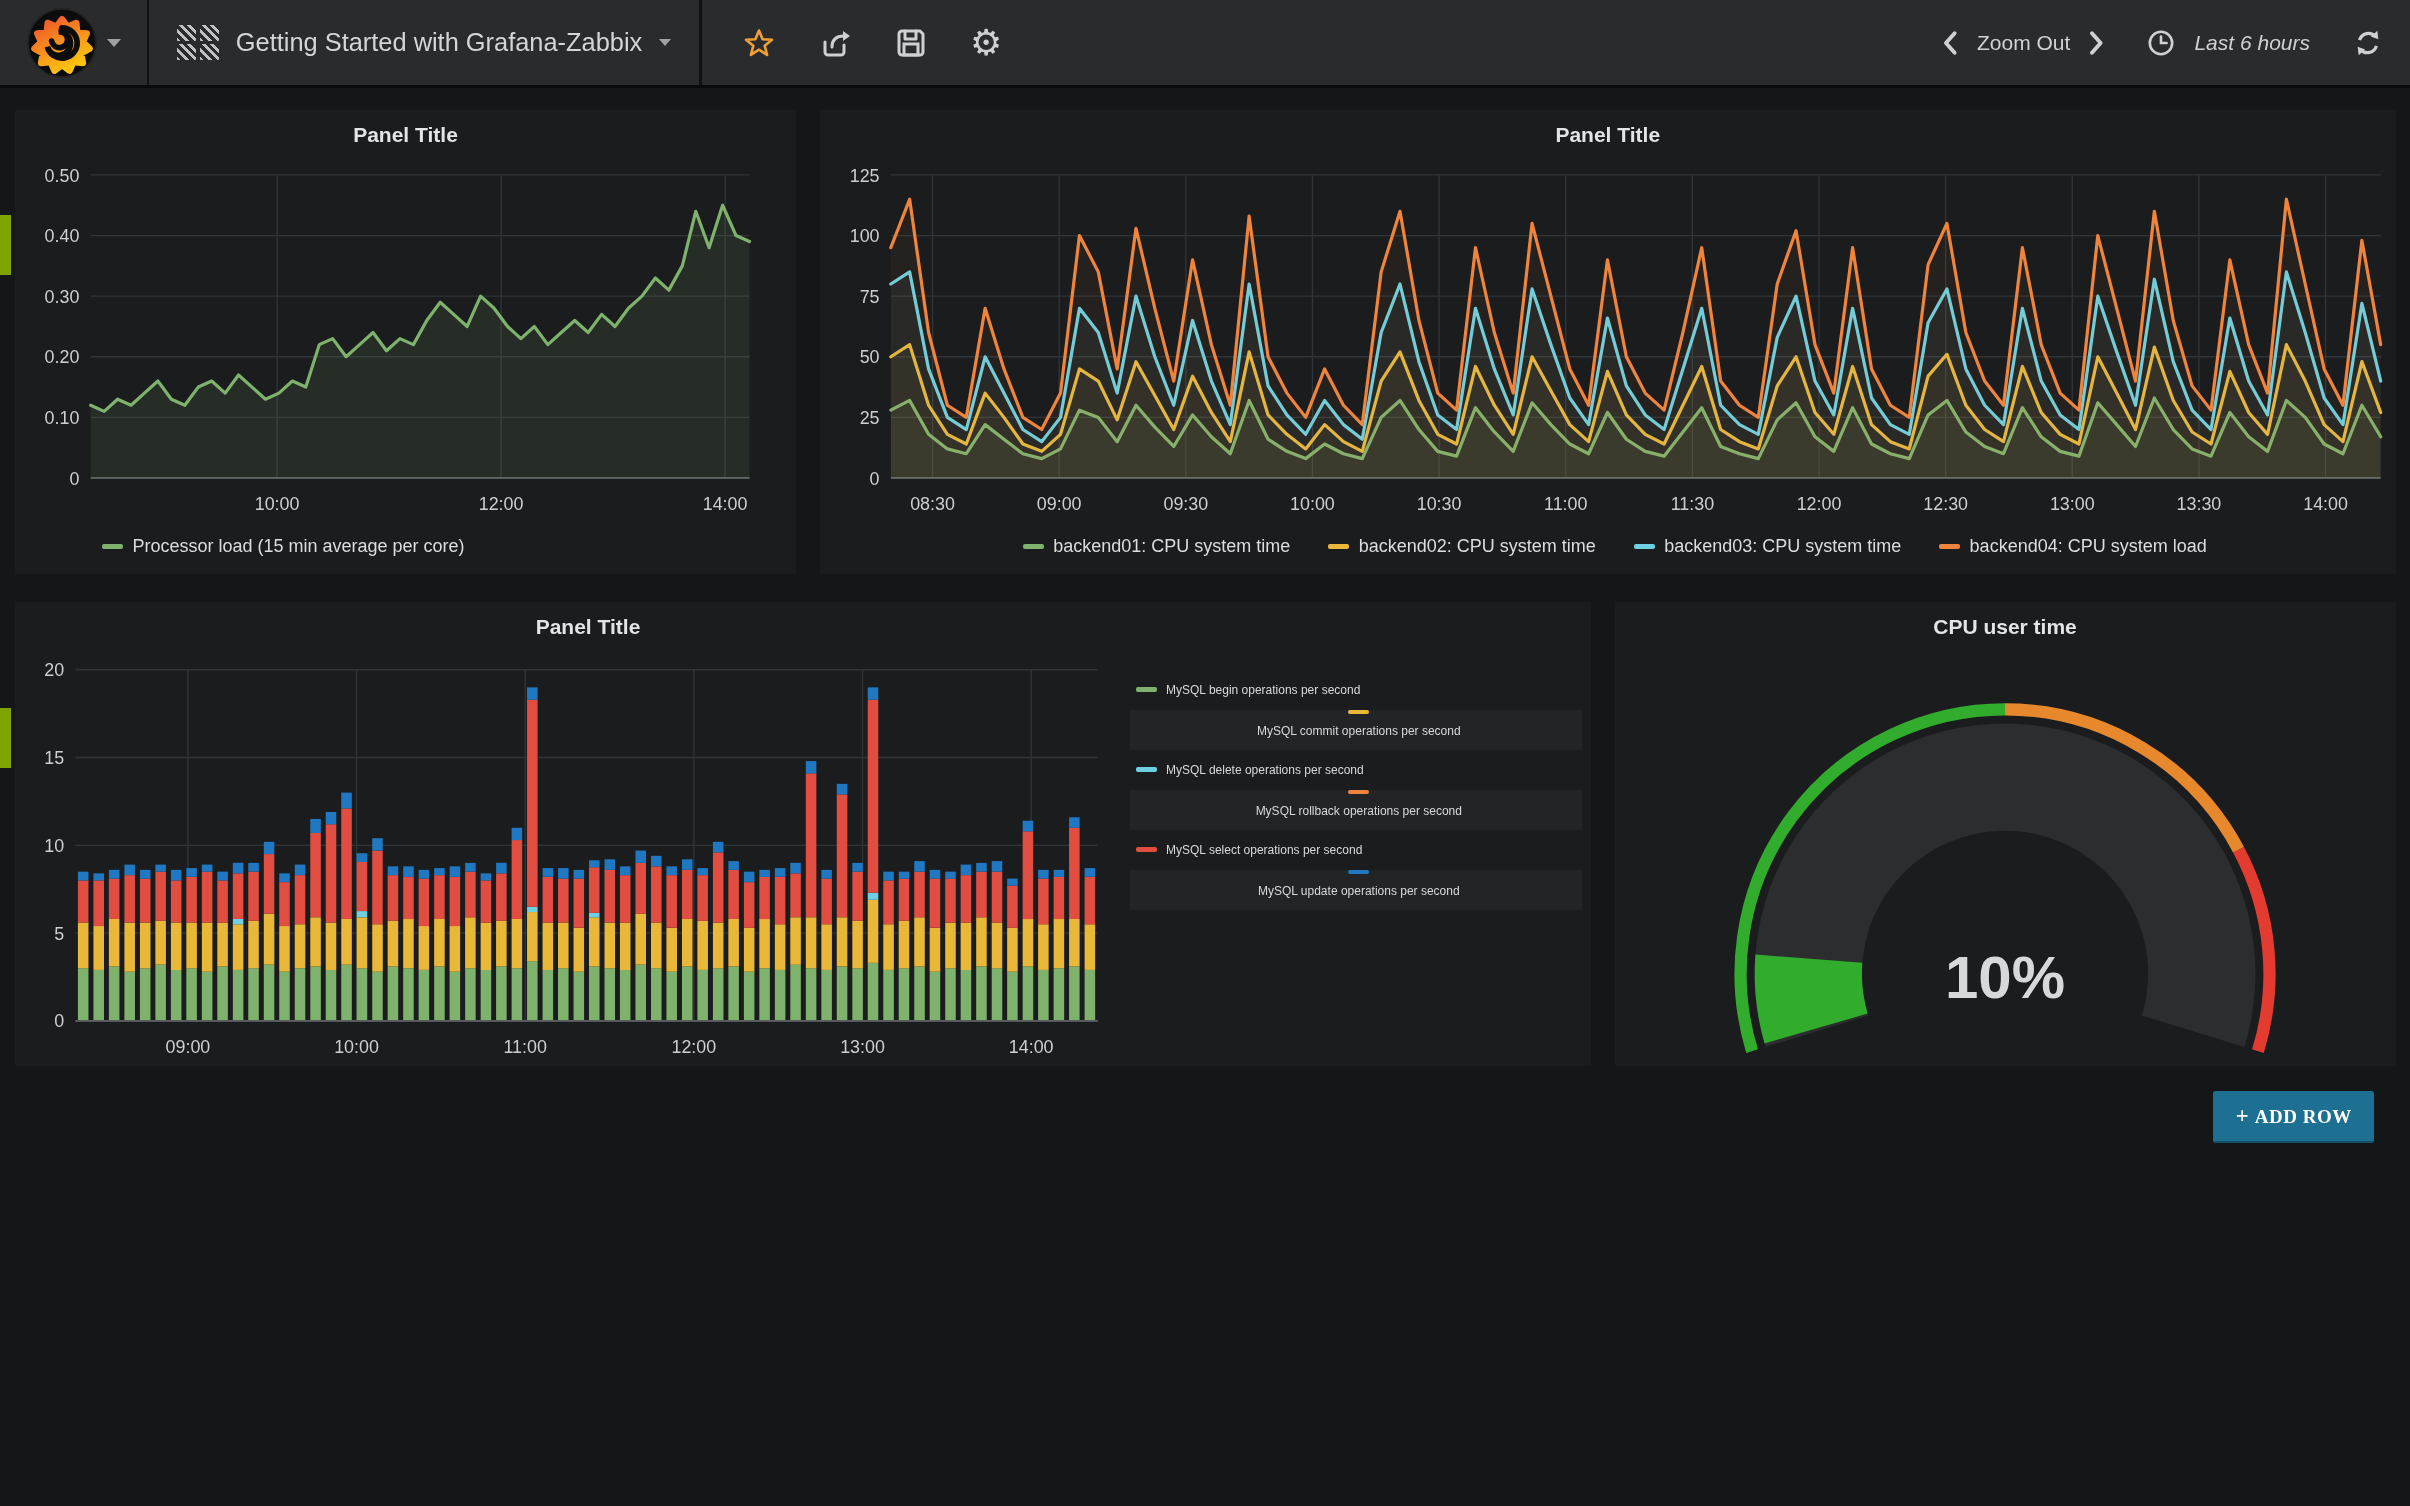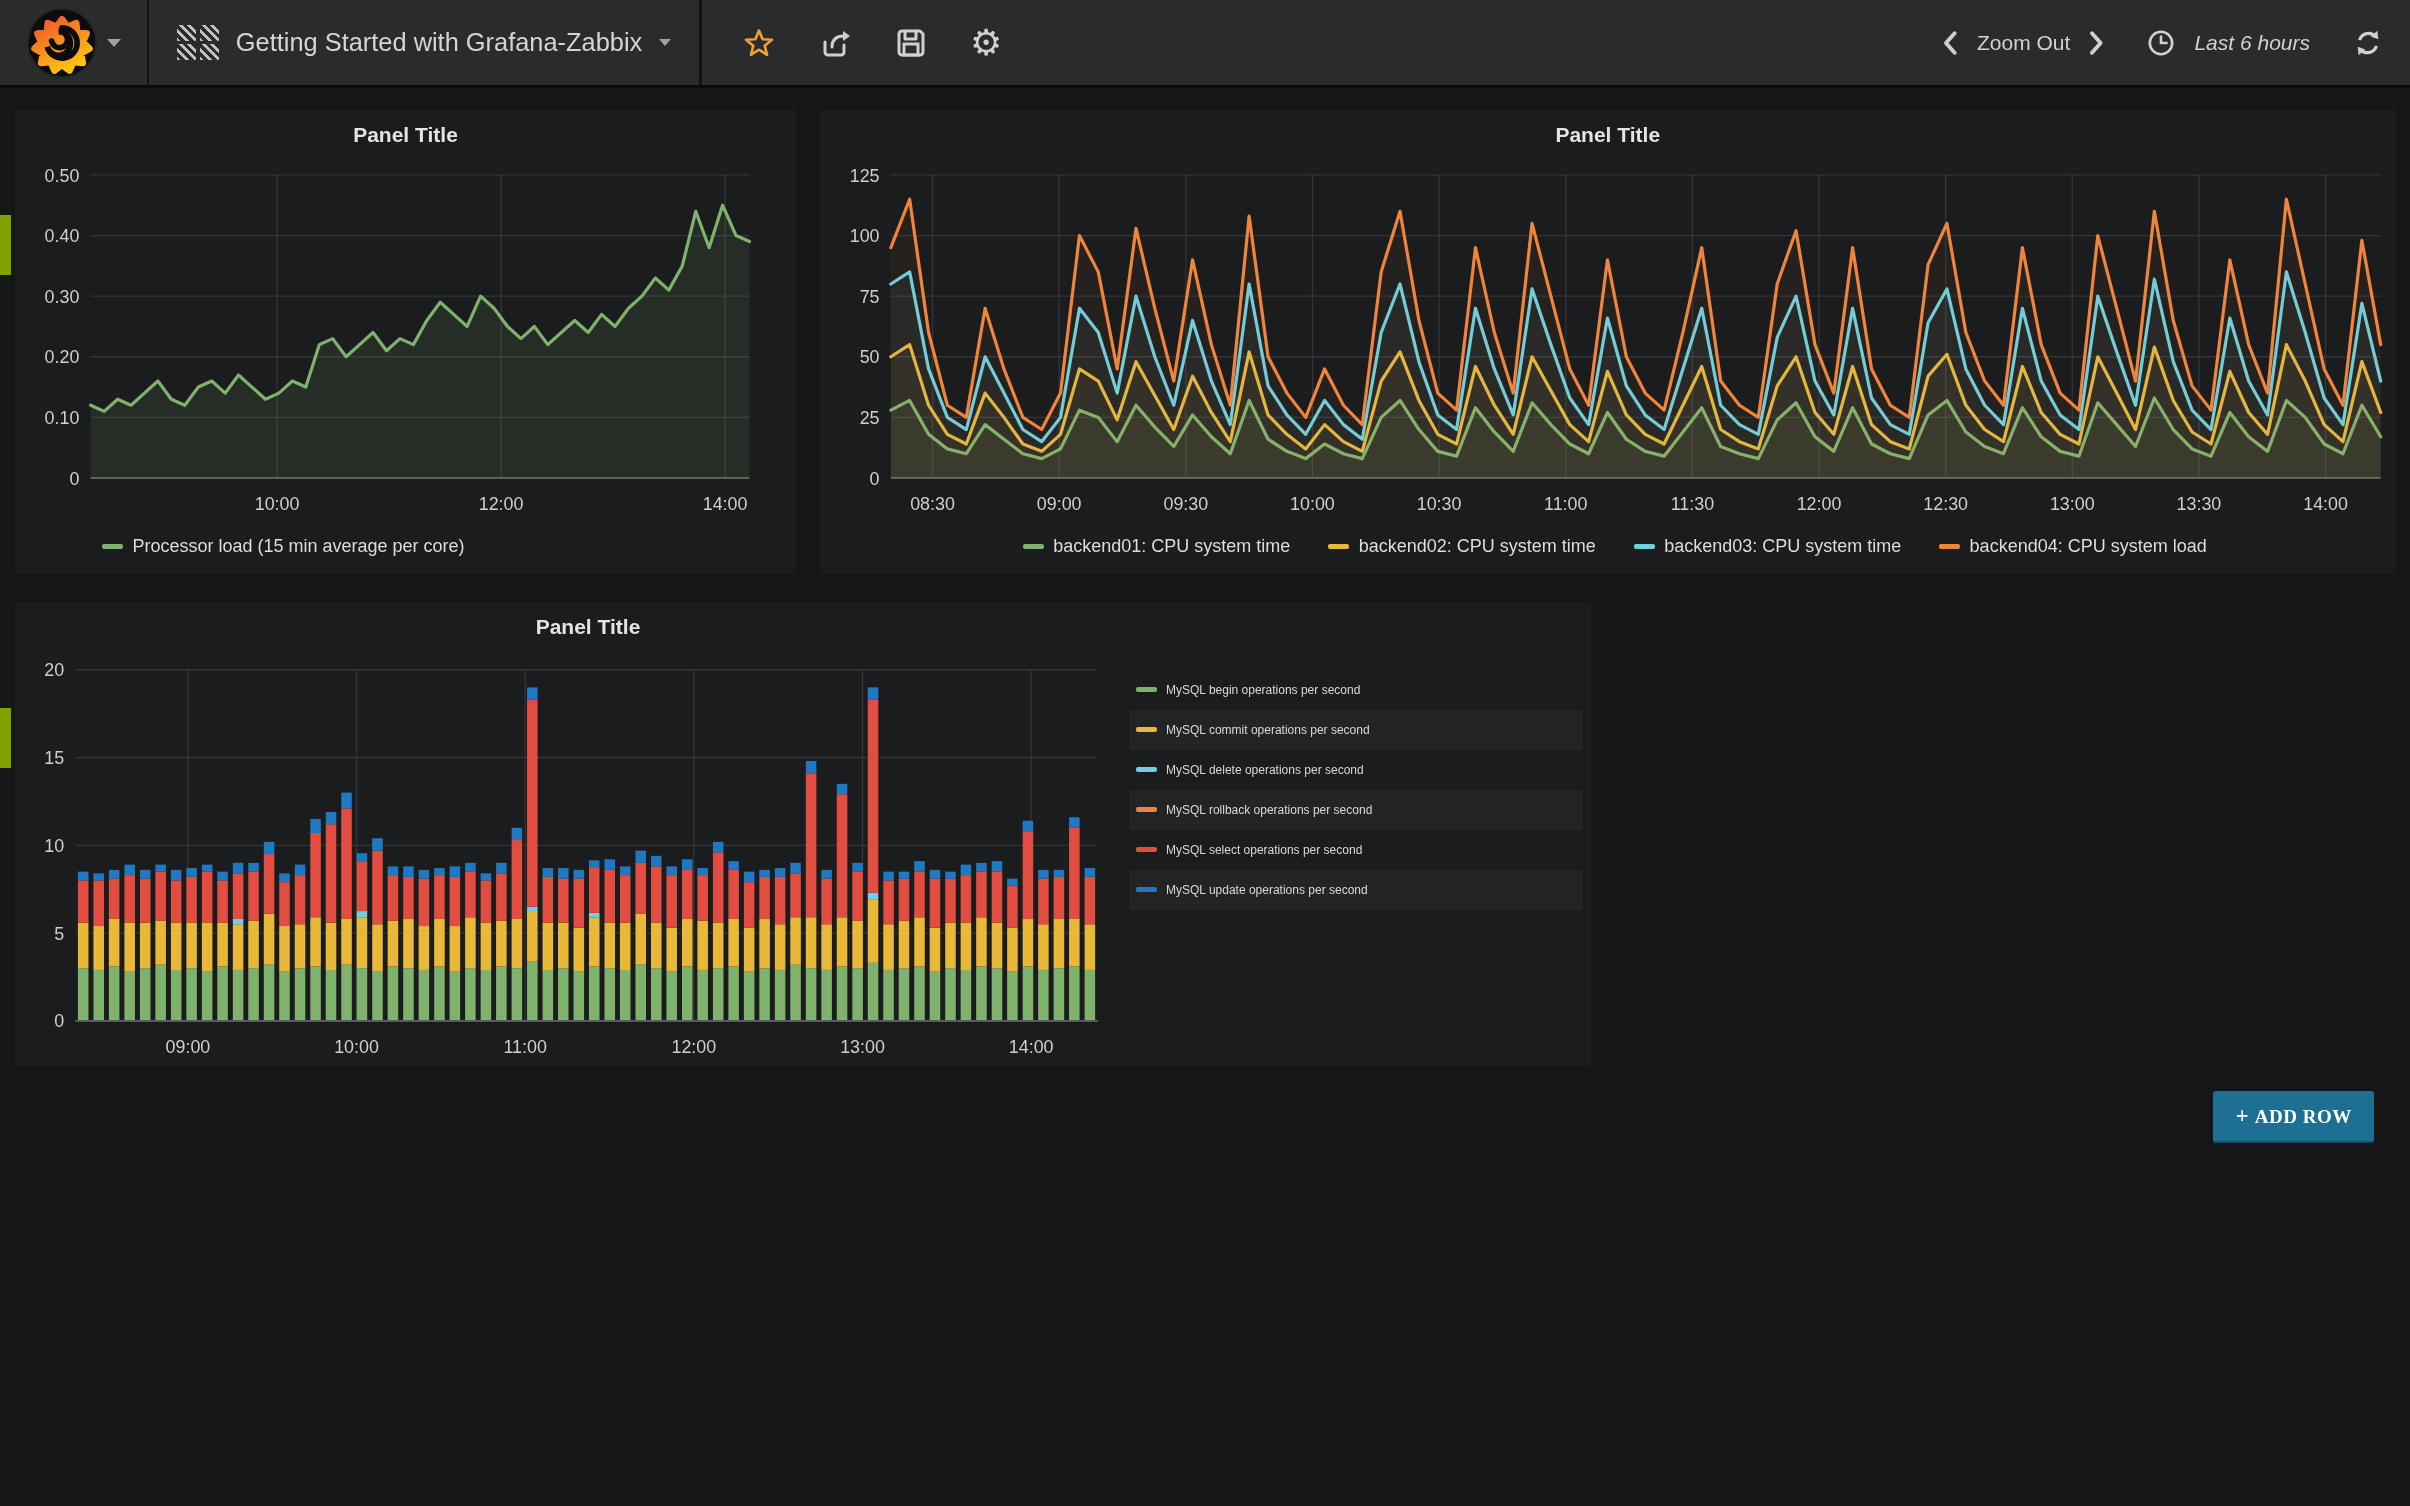--- a/index.html
+++ b/index.html
@@ -46,21 +46,21 @@
   
   .legend-bottom { position:absolute; bottom:17px; left:14px; right:0; display:flex;
                    gap:38px; font-size:18px; color:#dcdddf; }
   #legend-1 { padding-left:73px; }
   #legend-2 { justify-content:center; }
   .li { display:inline-flex; align-items:center; gap:9.4px; cursor:pointer; white-space:nowrap; }
   .li i { width:21px; height:4.7px; border-radius:1.9px; display:inline-block; }
   .li em { font-style:normal; }
   .legend-side { position:absolute; top:68px; left:1115px; width:452px; font-size:12px; }
   .legend-side .li { display:flex; height:40px; align-items:center; padding-left:5.6px; width:100%; }
-  .legend-side .li.alt { background:rgba(255,255,255,0.035); }
+  .legend-side .li.alt { background:rgba(255,255,255,0.035);flex-direction:column; }
 
   
   .gauge-value { position:absolute; left:0; right:0; top:341px; text-align:center;
                  font-size:60px; font-weight:bold; color:#d7d8d9; }
 
   
   .addrow-wrap { display:flex; justify-content:flex-end; margin:25.4px 21.7px 0 0; }
   .addrow { background:#1d7092; border:none; border-bottom:2.8px solid #14506a; border-radius:2.8px;
             color:#ffffff; font-family:Liberation Serif, serif; font-weight:bold; font-size:19px;
             padding:12.2px 22.6px; cursor:pointer; letter-spacing:0.5px; }
@@ -576,19 +576,30 @@
           <span class="li">
             <i style="background: rgb(226, 77, 66);"></i>
             <em>MySQL select operations per second</em>
           </span>
           <span class="li alt">
             <i style="background: rgb(31, 120, 193);"></i>
             <em>MySQL update operations per second</em>
           </span>
         </div>
     </div>
+    <div class="panel p-small">
+      <div class="panel-title">CPU user time</div>
+      <svg class="chart-svg" id="svg-gauge" width="781" height="464" viewBox="0 0 829 493">
+          <path d="M159.6 472.8 A266 266 0 1 1 668.4 472.8 L559.4 439.4 A152 152 0 1 0 268.6 439.4 Z" fill="#2b2d2e"></path>
+          <path d="M145.3 477.2 A281 281 0 0 1 414.0 114.0" fill="none" stroke="#32ac2d" stroke-width="13"></path>
+          <path d="M414.0 114.0 A281 281 0 0 1 662.2 263.3" fill="none" stroke="#e8882d" stroke-width="13"></path>
+          <path d="M662.2 263.3 A281 281 0 0 1 682.7 477.2" fill="none" stroke="#e43b31" stroke-width="13"></path>
+          <path d="M158.5 469.0 A266 266 0 0 1 148.8 374.6 L262.4 383.3 A152 152 0 0 0 268.0 437.3 Z" fill="#32ac2d"></path>
+        </svg>
+      <div class="gauge-value">10%</div>
+    </div>
   </div>
 
   <div class="addrow-wrap">
     <button class="addrow"><b>+</b><span>ADD ROW</span></button>
   </div>
 </div>
 
 
 </body></html>

